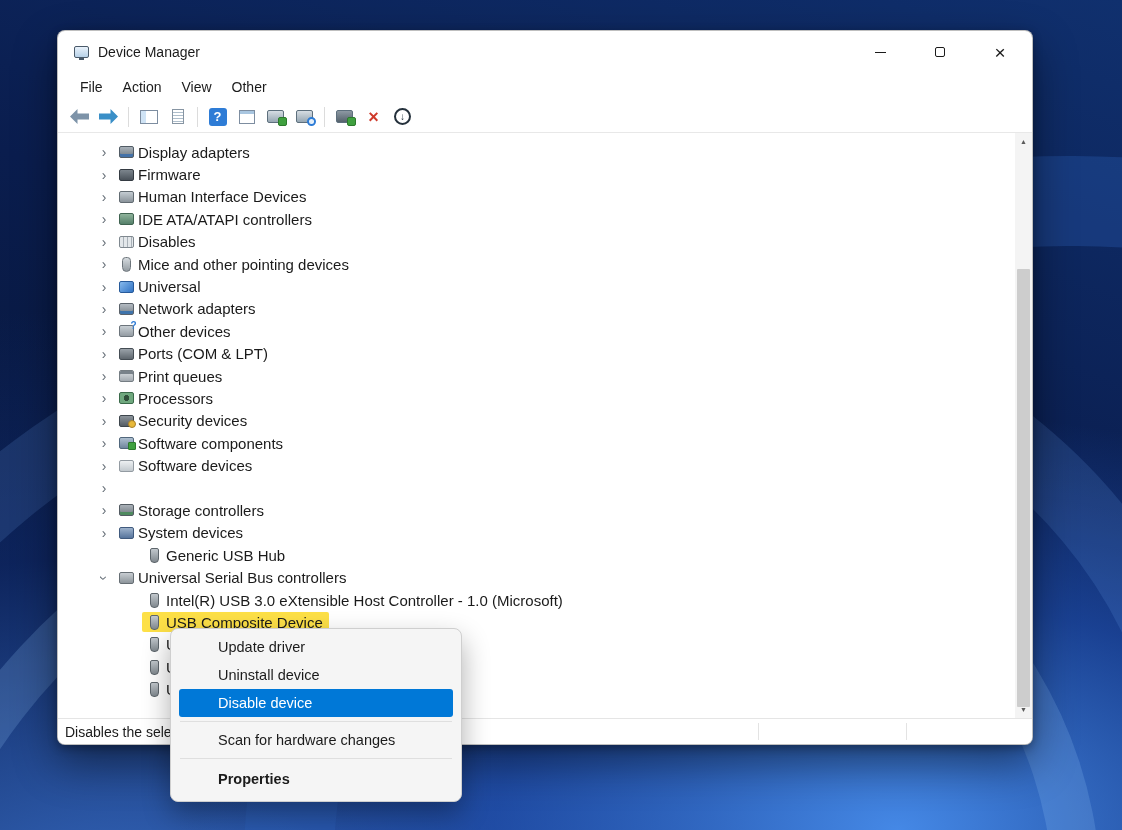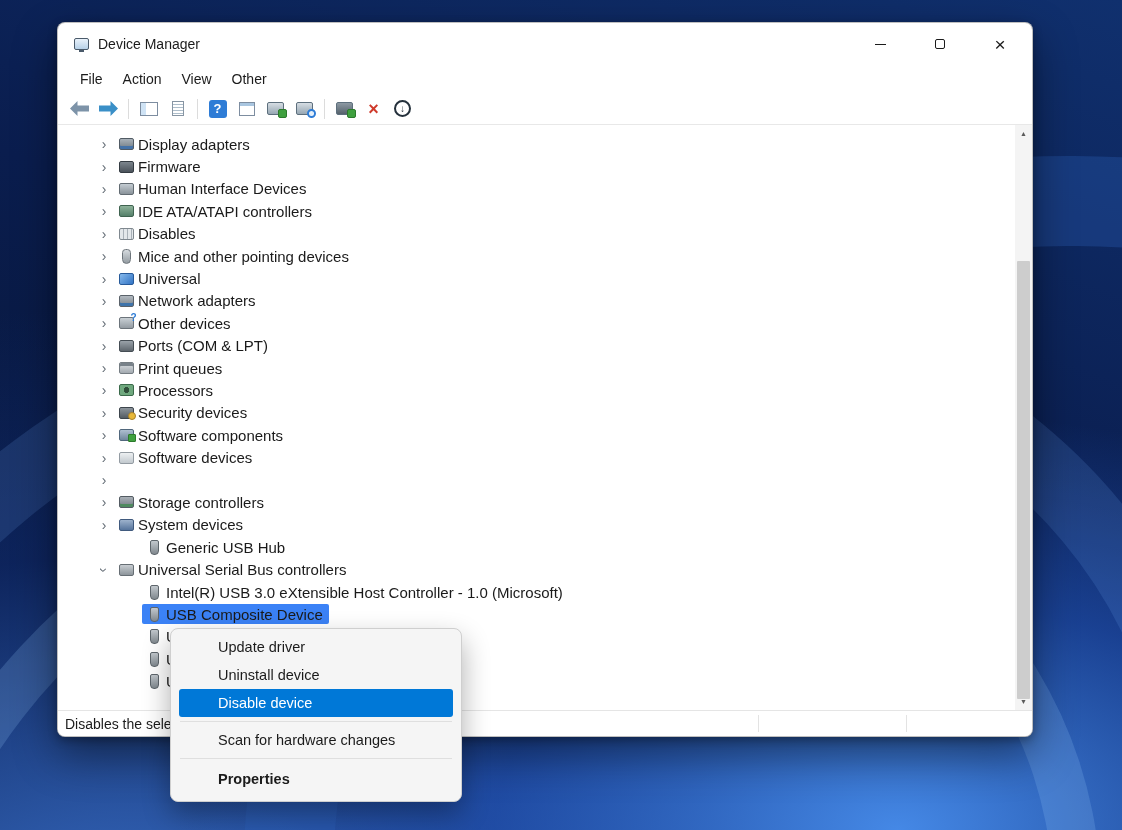--- a/index.html
+++ b/index.html
@@ -12,21 +12,21 @@
       radial-gradient(120% 100% at 12% 112%, rgba(64,124,224,.85), rgba(18,48,124,.5) 45%, rgba(8,24,70,0) 75%),
       linear-gradient(200deg,#10306e 0%, #0a1d4e 45%, #07142f 100%);
   }
   .rb { position:absolute; border-radius:50%; pointer-events:none; }
   .rb1 { width:1500px;height:1200px; left:-260px; top:270px; border:70px solid rgba(110,170,240,.16); transform:rotate(-12deg); }
   .rb2 { width:1250px;height:1050px; left:-140px; top:430px; border:48px solid rgba(150,200,252,.20); transform:rotate(-18deg); }
   .rb3 { width:1750px;height:1500px; left:240px; top:160px; border:90px solid rgba(48,98,190,.30); transform:rotate(10deg); }
 
   
   .window {
-    position:absolute; left:57px; top:22px; width:976px; height:715px;
+    position:absolute; left:57px; top:30px; width:976px; height:715px;
     background:#fff; border-radius:8px; z-index:10;
     border:1px solid rgba(0,0,0,.25);
     box-shadow:0 18px 44px rgba(0,0,0,.45), 0 3px 10px rgba(0,0,0,.30);
     display:flex; flex-direction:column; overflow:hidden;
     color:#1b1b1b;
   }
   .titlebar { height:42px; flex:none; display:flex; align-items:center; padding-left:16px; position:relative; }
   .dm-icon { width:15px; height:12px; border:1px solid #4a5a6a; border-radius:2px;
              background:linear-gradient(#e9f2fb,#b7d1e8); position:relative; flex:none; }
   .dm-icon::after { content:""; position:absolute; left:4px; bottom:-3px; width:5px; height:2px; background:#4a5a6a; }
@@ -381,21 +381,21 @@
           </div>
           <div class="trow child">
             <span class="tbox">
               <span class="iwrap">
                 <span class="ti ic-usb-device"></span>
               </span>
               <span class="tlabel">Intel(R) USB 3.0 eXtensible Host Controller - 1.0 (Microsoft)</span>
             </span>
           </div>
           <div class="trow child">
-            <span class="tbox" style="background: #3b82f6;">
+            <span class="tbox" style="background: #fde047;">
               <span class="iwrap">
                 <span class="ti ic-usb-device"></span>
               </span>
               <span class="tlabel">USB Composite Device</span>
             </span>
           </div>
           <div class="trow child">
             <span class="tbox">
               <span class="iwrap">
                 <span class="ti ic-usb-device"></span>

